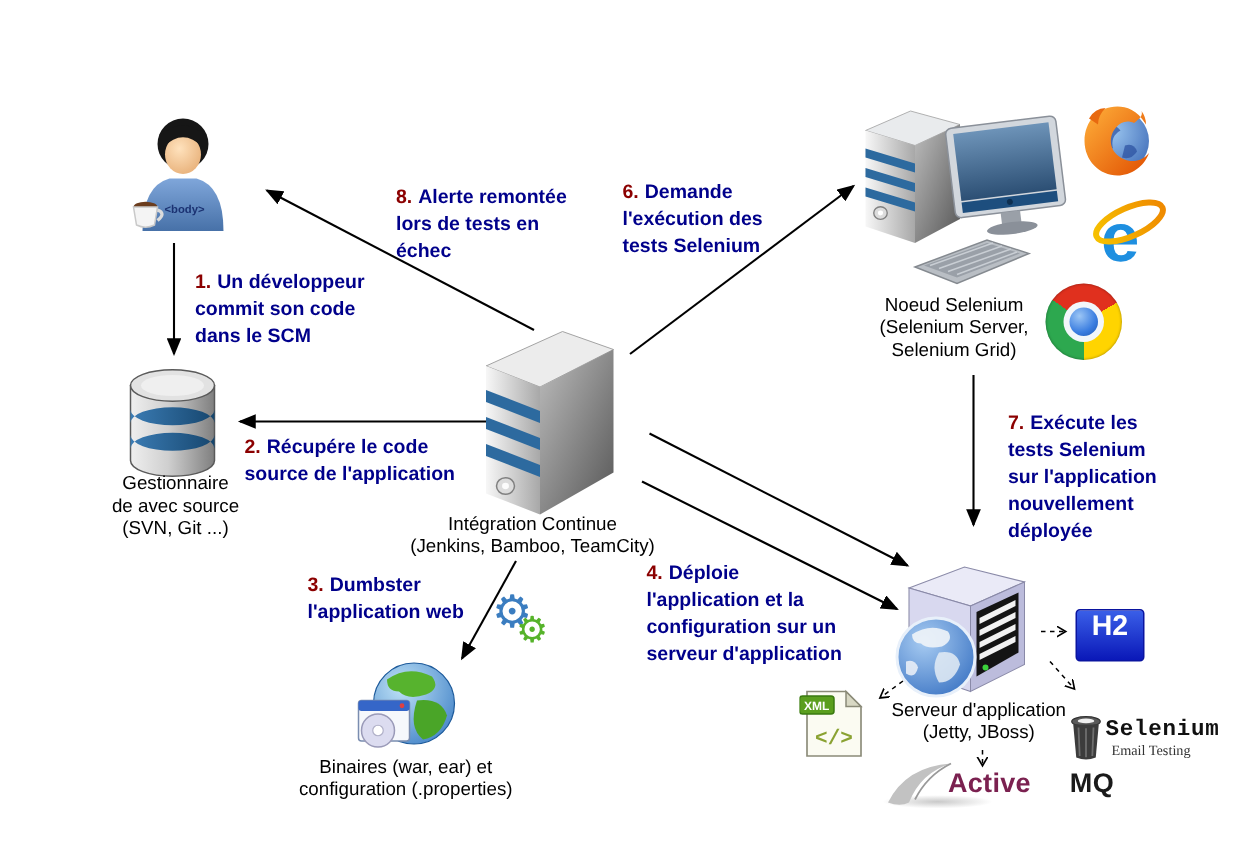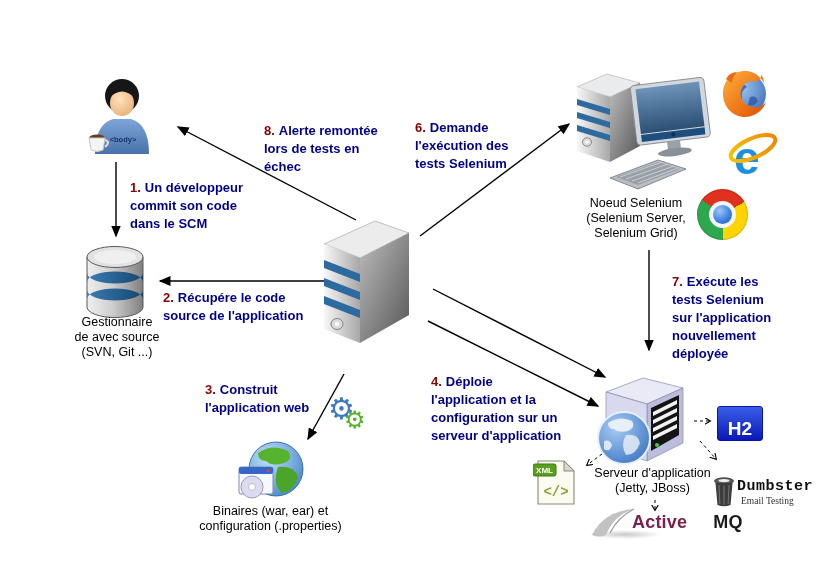--- a/index.html
+++ b/index.html
@@ -17,21 +17,21 @@
   .gear.green{color:#56b32a;font-size:24px;left:16px;top:12px;}
   .chrome{position:absolute;width:51px;height:51px;border-radius:50%;
           background:conic-gradient(from -55deg,#e0301e 0 115deg,#ffd400 115deg 235deg,#2da84f 235deg 360deg);
           display:flex;align-items:center;justify-content:center;box-shadow:inset 0 0 2px rgba(0,0,0,.4);}
   .cwhite{width:27px;height:27px;border-radius:50%;background:#f2f6fa;
           display:flex;align-items:center;justify-content:center;}
   .cblue{width:19px;height:19px;border-radius:50%;
          background:radial-gradient(circle at 35% 30%,#9cc6f5,#3a7de0 60%,#1c55b0);}
   .h2box{position:absolute;width:46px;height:35px;border-radius:3px;
          background:linear-gradient(#3a5fe8,#0a18b8);color:#fff;font-weight:bold;font-size:19px;
-         display:flex;align-items:flex-end;justify-content:center;border:1px solid #0a14a0;box-sizing:border-box;}
+         display:flex;align-items:flex-start;justify-content:center;border:1px solid #0a14a0;box-sizing:border-box;}
   .dumb-title{position:absolute;font-family:"Liberation Mono",monospace;font-weight:bold;
               font-size:15px;color:#111;letter-spacing:.5px;}
   .dumb-sub{position:absolute;font-family:Liberation Serif, serif;font-size:9.5px;color:#333;}
   .amq{position:absolute;font-weight:bold;font-size:18px;letter-spacing:.2px;}
   .amq .a1{color:var(--activemq_primary,#7b2150);}
   .amq .a2{color:var(--activemq_secondary,#1a1a1a);margin-left:26px;}
   .amq-shadow{position:absolute;width:74px;height:9px;border-radius:50%;
               background:radial-gradient(ellipse,#c9c9c9 0%,rgba(220,220,220,0) 70%);}
 </style>
 </head>
@@ -133,23 +133,25 @@
     </defs>
     <polygon points="2,32 53,9 87,21 38,46" fill="#ececec" stroke="#9a9a9a" stroke-width=".6"></polygon>
     <polygon points="38,46 87,21 87,103 38,131" fill="url(#gside)"></polygon>
     <polygon points="2,32 38,46 38,131 2,117" fill="url(#gfront)"></polygon>
     <polygon points="2,48 38,62 38,70 2,56" fill="#2d6a9f"></polygon>
     <polygon points="2,66 38,80 38,88 2,74" fill="#2d6a9f"></polygon>
     <polygon points="2,84 38,98 38,106 2,92" fill="#2d6a9f"></polygon>
     <ellipse cx="15" cy="112" rx="6" ry="5.5" fill="#dcdcdc" stroke="#808080" stroke-width="1"></ellipse>
     <ellipse cx="15" cy="112" rx="2.3" ry="2.1" fill="#fcfcfc"></ellipse>
   </svg>
+  <div class="lbl" style="left:250px;top:342px;width:210px">Intégration Continue
+(Jenkins, Bamboo, TeamCity)</div>
 
   <div class="step" style="left:205px;top:381px;width:130px">
-    <span class="num">3.</span><span class="stxt">Construit
+    <span class="num">3.</span><span class="stxt">Dumbster
 l'application web</span>
   </div>
   <div class="abs" style="left:328px;top:396px;width:46px;height:42px">
     <span class="gear blue">⚙</span>
     <span class="gear green">⚙</span>
   </div>
 
   <svg class="abs" style="left:238px;top:441px" width="68" height="62" viewBox="0 0 68 62">
     <defs>
       <radialGradient id="gearth" cx=".35" cy=".3" r=".95">
@@ -306,21 +308,21 @@
     <text x="11.5" y="14" text-anchor="middle" font-size="8" font-weight="bold" fill="#fff">XML</text>
     <text x="23" y="37" text-anchor="middle" font-size="14" font-weight="bold" fill="#8aa232" font-family="Liberation Mono, monospace">&lt;/&gt;</text>
   </svg>
 
   <svg class="abs" style="left:713px;top:476px" width="22" height="32" viewBox="0 0 22 32">
     <ellipse cx="11" cy="5" rx="9.5" ry="3.2" fill="#5a5a5a" stroke="#333" stroke-width=".8"></ellipse>
     <path d="M2.5,7 L19.5,7 L17.5,29 Q11,31.5 4.5,29 Z" fill="#3c3c3c"></path>
     <path d="M6,9 L6.8,28 M11,9.5 L11,28.8 M16,9 L15.2,28" stroke="#6e6e6e" stroke-width="1.2" fill="none"></path>
     <ellipse cx="11" cy="4.6" rx="5.5" ry="1.6" fill="#efefef"></ellipse>
   </svg>
-  <div class="dumb-title" style="left:737px;top:478px">Dumbster</div>
+  <div class="dumb-title" style="left:737px;top:478px">Selenium</div>
   <div class="dumb-sub" style="left:741px;top:496px">Email Testing</div>
 
   <div class="amq-shadow" style="left:588px;top:530px"></div>
   <svg class="abs" style="left:590px;top:505px" width="50" height="34" viewBox="0 0 50 34">
     <path d="M2,30 Q14,6 44,4 Q24,10 16,30 Q10,33 2,30 Z" fill="#c2c2c2"></path>
     <path d="M44,4 Q28,12 20,28" stroke="#9a9a9a" stroke-width="1.2" fill="none"></path>
   </svg>
   <div class="amq" style="left:632px;top:512px">
     <span class="a1">Active</span><span class="a2">MQ</span>
   </div>

